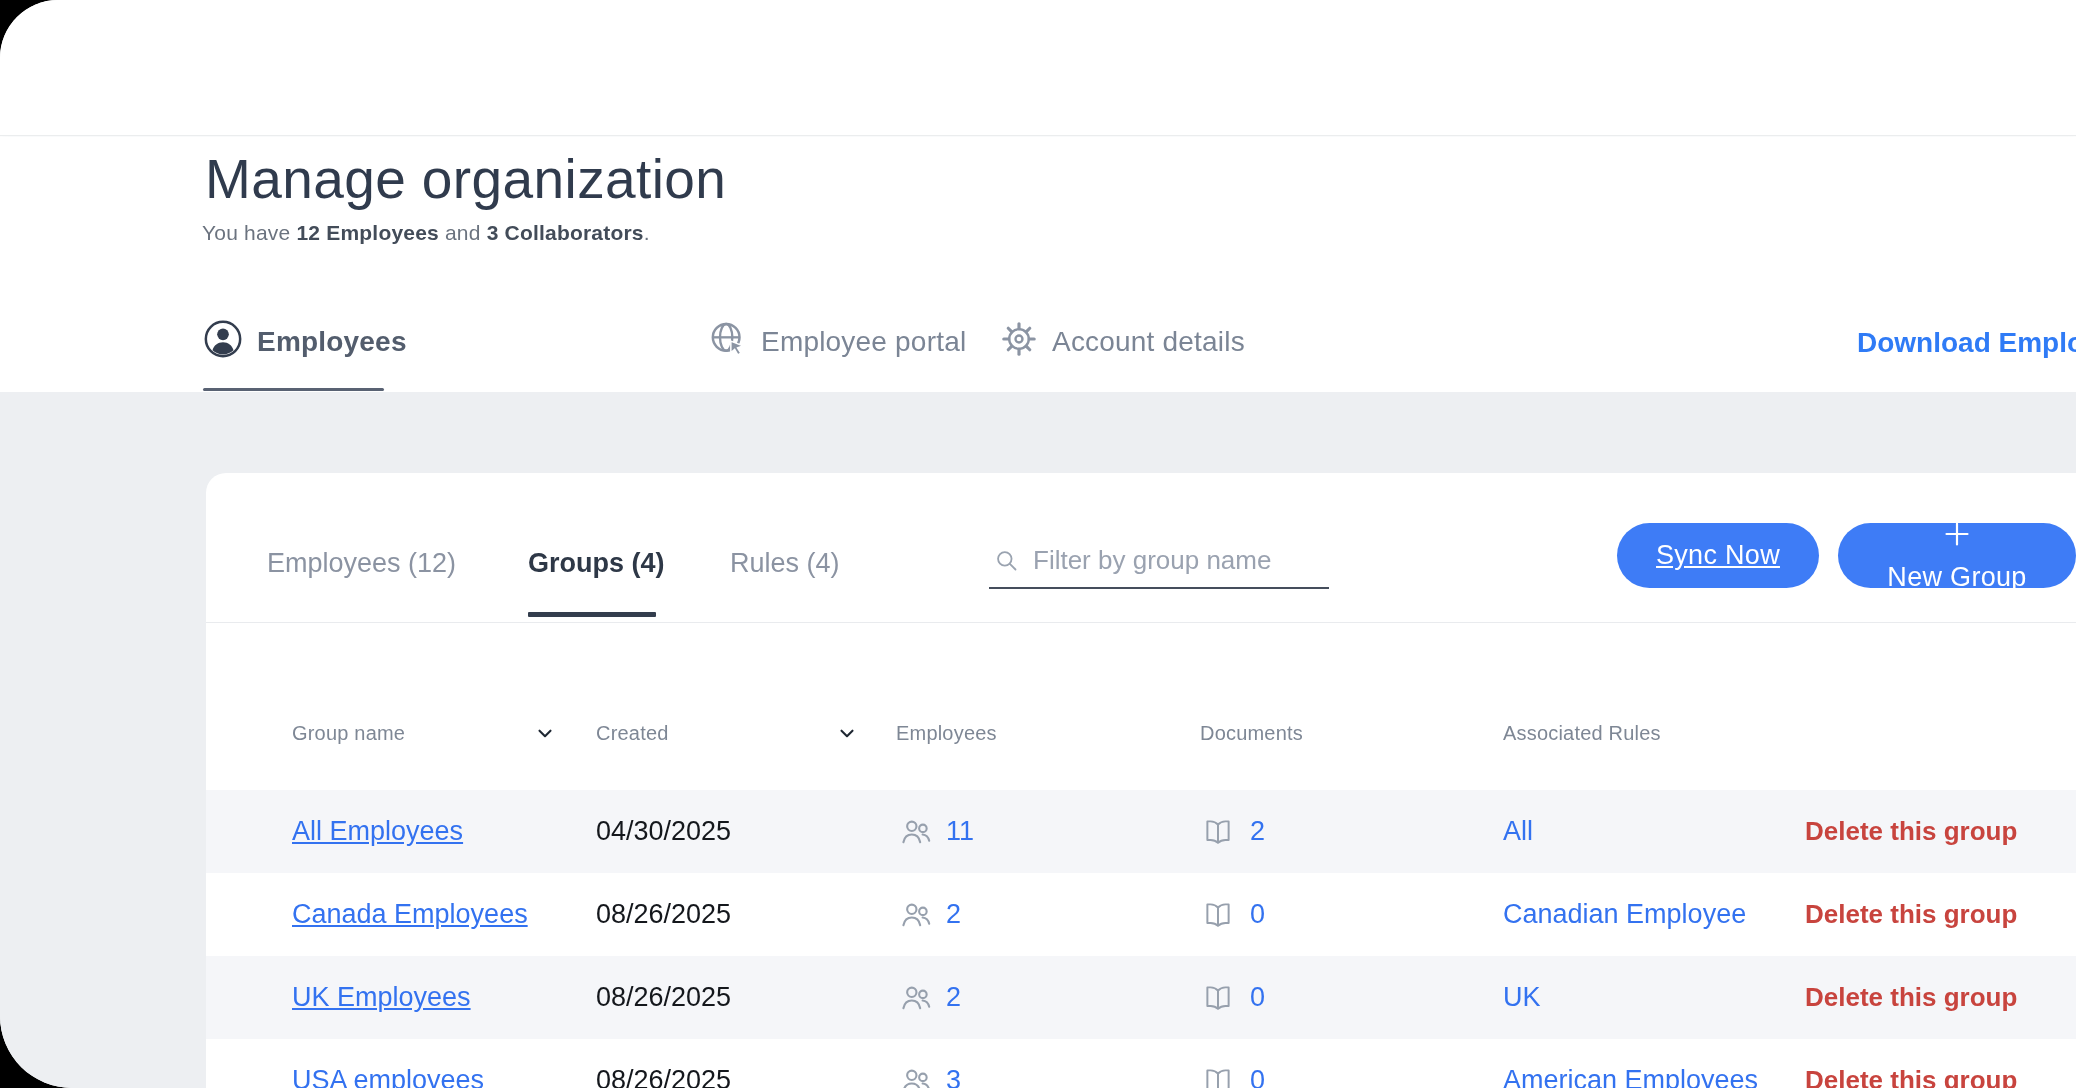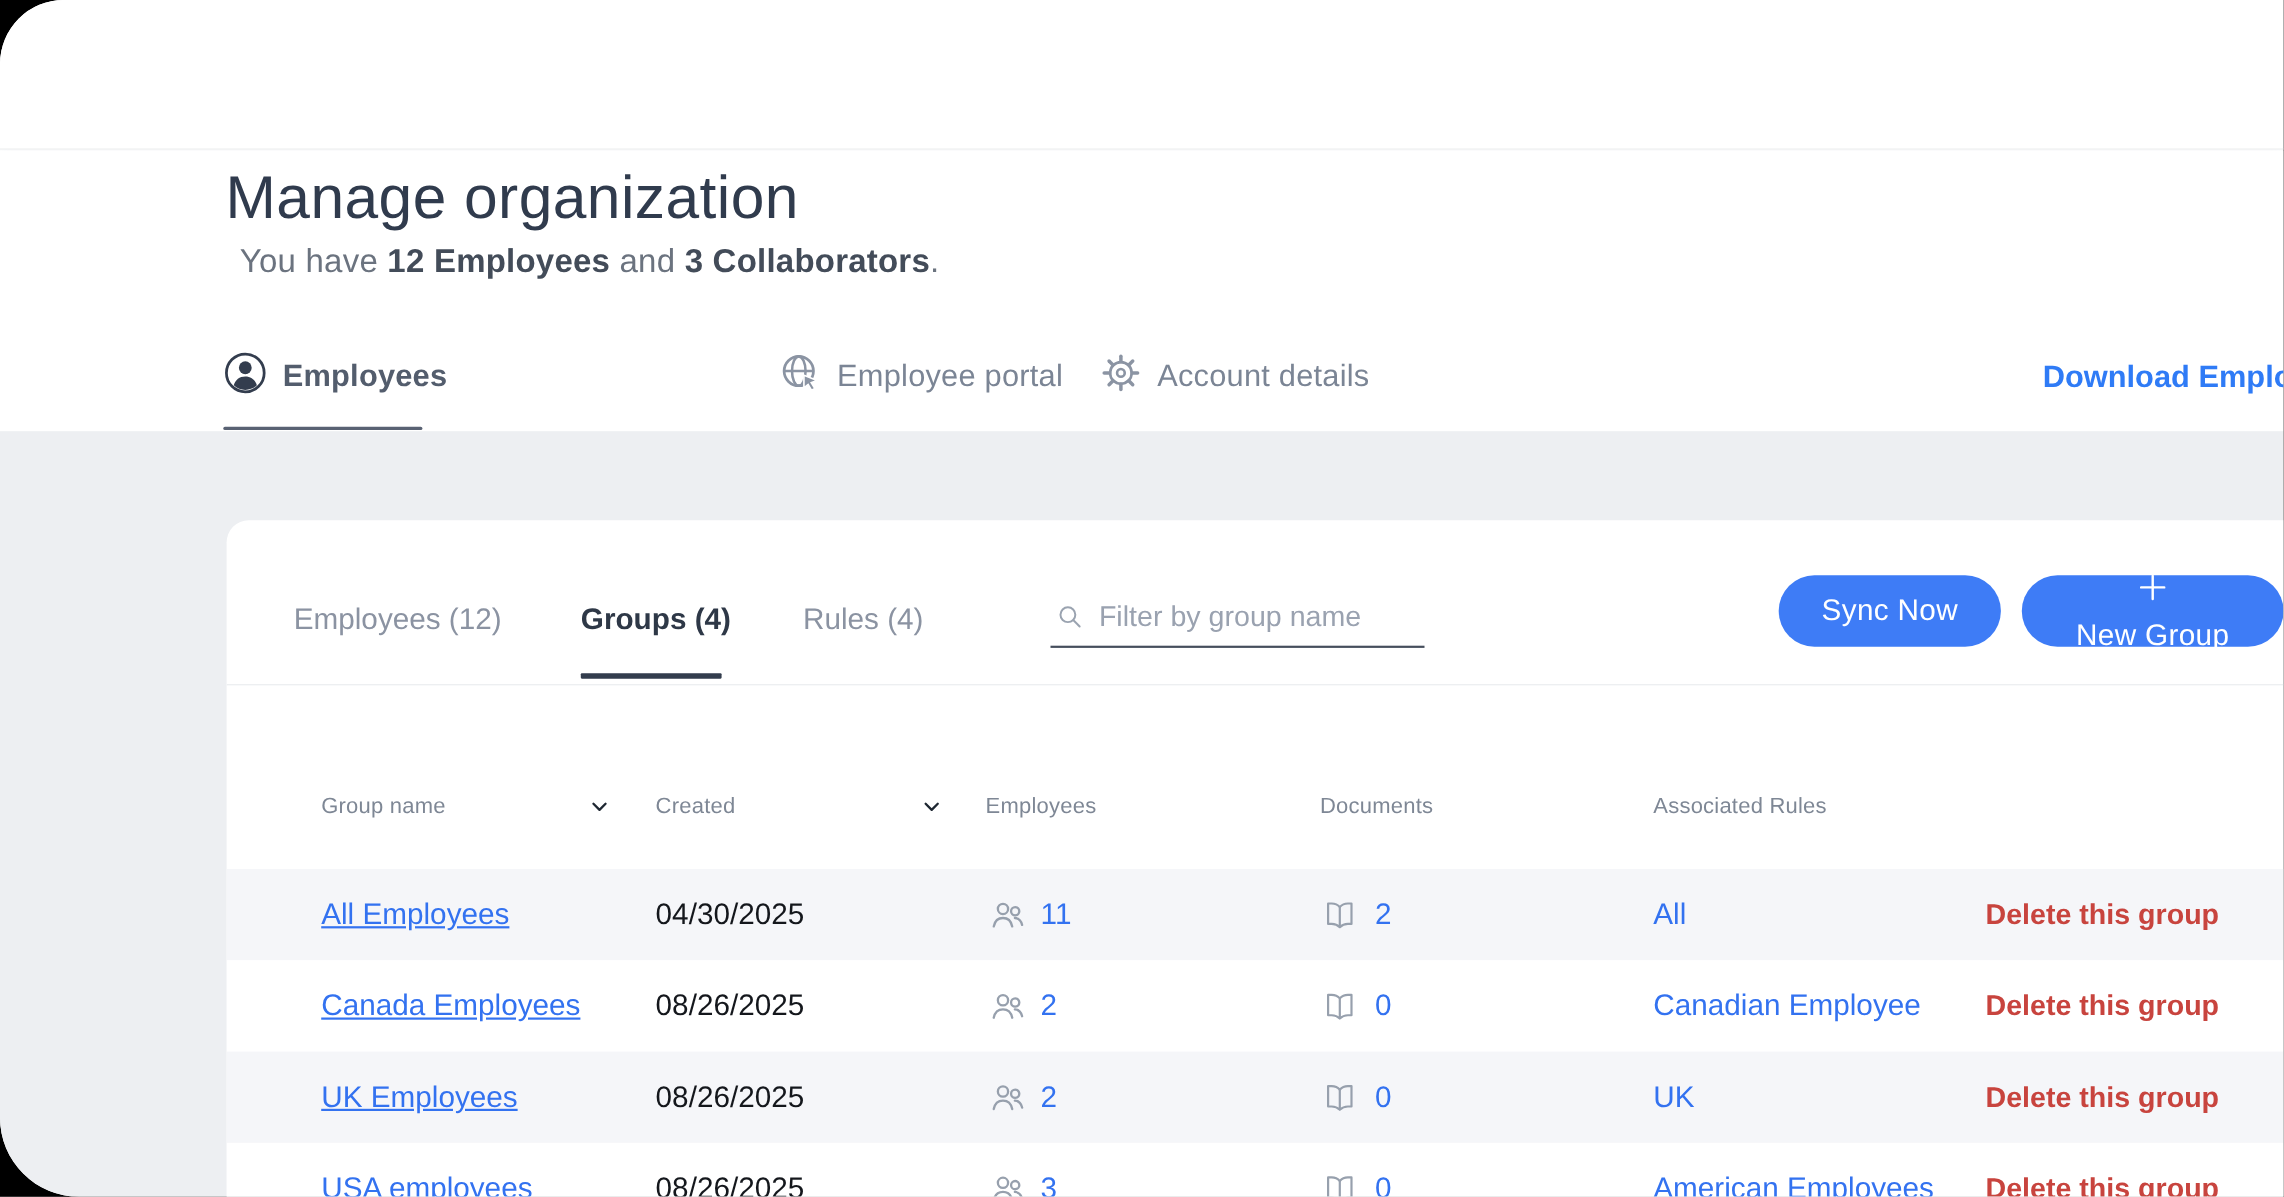--- a/index.html
+++ b/index.html
@@ -33,22 +33,22 @@
   }
   
   .page-head{
     position:absolute;left:0;top:137px;right:0;height:255px;background:#fff;
   }
   .page-title{
     position:absolute;left:205px;top:10px;
     font-size:55px;font-weight:500;color:var(--dark-text);letter-spacing:.4px;
   }
   .page-subtitle{
-    position:absolute;left:218px;top:84px;
-    font-size:30px;color:#6b737f;letter-spacing:.2px;
+    position:absolute;left:202px;top:84px;
+    font-size:21px;color:#6b737f;letter-spacing:.2px;
   }
   .page-subtitle b{color:#434c59;font-weight:700;}
   .tab{
     position:absolute;top:182px;height:46px;
     display:flex;align-items:center;gap:14px;cursor:pointer;
     font-size:28px;color:#7b8595;letter-spacing:.2px;white-space:nowrap;
   }
   .tab.active{color:#535d6d;font-weight:700;}
   .tab-underline{
     position:absolute;left:203px;top:251px;width:181px;height:3px;
@@ -75,40 +75,40 @@
   .subtab.active{color:#2e3847;font-weight:700;}
   .subtab-underline{
     position:absolute;left:322px;top:139px;width:128px;height:5px;
     background:#333d4d;border-radius:1px;
   }
   .card-divider{
     position:absolute;left:0;top:149px;right:0;height:1px;background:#e9ebee;
   }
   
   .filter-wrap{
-    position:absolute;left:749px;top:60px;width:340px;height:56px;
+    position:absolute;left:783px;top:60px;width:340px;height:56px;
     border-bottom:2px solid #454e5c;
   }
   .filter-wrap .search-svg{position:absolute;left:4px;top:14px;}
   .filter-input{
     position:absolute;left:44px;top:0;right:0;height:100%;
     border:none;outline:none;background:transparent;
     font-family:"Liberation Sans", sans-serif;
     font-size:26px;color:#3a4350;
   }
   .filter-input::placeholder{color:#9aa2b0;opacity:1;}
   
   .btn{
     position:absolute;top:50px;height:65px;border:none;cursor:pointer;
     background:var(--accent-blue);border-radius:33px;
     display:flex;align-items:center;justify-content:center;gap:13px;
     color:#fff;font-family:"Liberation Sans", sans-serif;
     font-size:27px;font-weight:500;letter-spacing:.3px;white-space:nowrap;
   }
-  .btn-sync{left:1411px;width:202px;}
+  .btn-sync{left:1411px;width:202px;text-decoration:underline;}
   .btn-new{left:1632px;width:238px;flex-direction:column;}
   
   .thead{position:absolute;left:0;top:230px;right:0;height:60px;}
   .th{
     position:absolute;top:0;height:60px;display:flex;align-items:center;
     font-size:20px;color:var(--muted-text);letter-spacing:.2px;white-space:nowrap;
   }
   .sort{position:absolute;top:19px;width:22px;height:22px;cursor:pointer;}
   
   .tbody{position:absolute;left:0;top:317px;right:0;}

